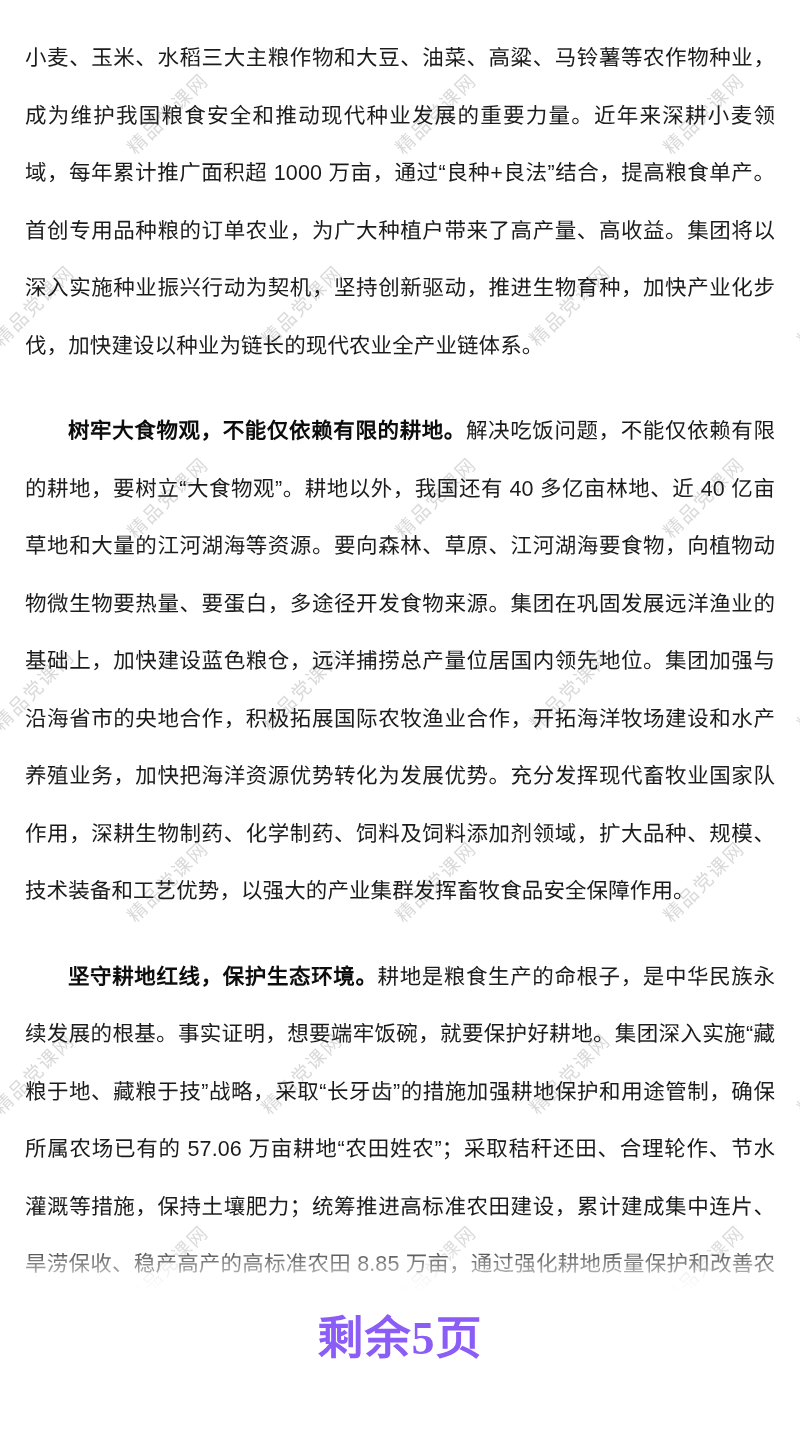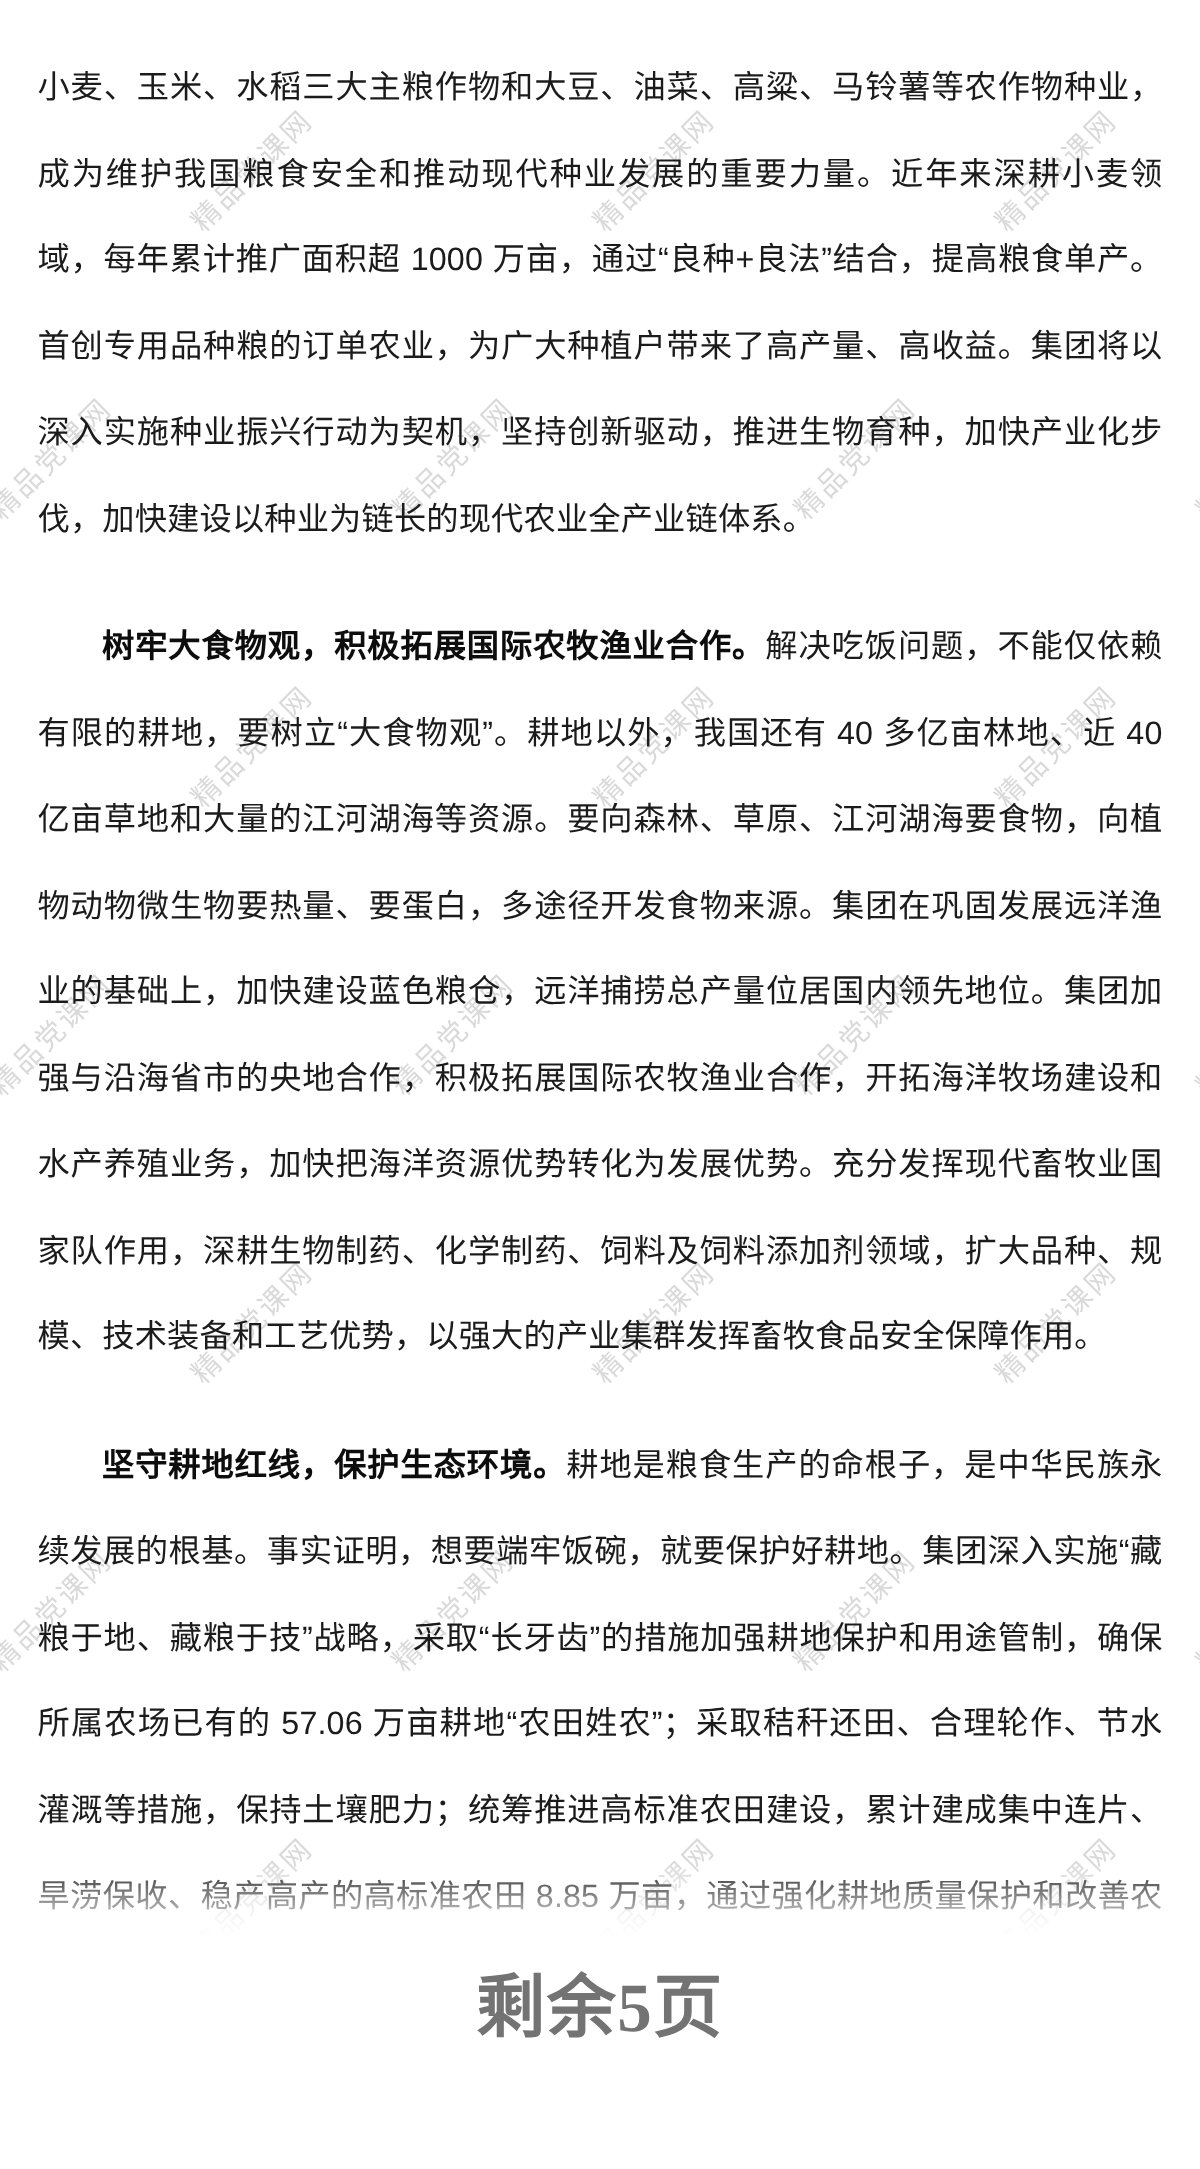--- a/index.html
+++ b/index.html
@@ -102,21 +102,21 @@
     padding-top: 18px;
     box-sizing: border-box;
   }
   .paywall-inner {
     display: flex;
     align-items: baseline;
     gap: 34px;
     font-family: "Liberation Serif", "DejaVu Serif", serif;
     font-weight: 700;
     font-size: 46px;
-    color: #737373;
+    color: #8b5cf6;
     letter-spacing: 1px;
     line-height: 1.1;
   }
   .paywall-inner span {
     white-space: nowrap;
   }
 </style>
 </head>
 <body>
 
@@ -153,21 +153,21 @@
       <div class="wm" style="left: 790px; top: 1484px; color: rgb(216, 216, 216);">精品党课网</div>
     </div>
 
   <div class="doc-body">
 
     <p class="para para-first">
       <span>小麦、玉米、水稻三大主粮作物和大豆、油菜、高粱、马铃薯等农作物种业，成为维护我国粮食安全和推动现代种业发展的重要力量。近年来深耕小麦领域，每年累计推广面积超 1000 万亩，通过“良种+良法”结合，提高粮食单产。首创专用品种粮的订单农业，为广大种植户带来了高产量、高收益。集团将以深入实施种业振兴行动为契机，坚持创新驱动，推进生物育种，加快产业化步伐，加快建设以种业为链长的现代农业全产业链体系。</span>
     </p>
 
     <p class="para indent para-gap">
-      <span class="bold-lead">树牢大食物观，积极拓展国际农牧渔业合作。</span><span>解决吃饭问题，不能仅依赖有限的耕地，要树立“大食物观”。耕地以外，我国还有 40 多亿亩林地、近 40 亿亩草地和大量的江河湖海等资源。要向森林、草原、江河湖海要食物，向植物动物微生物要热量、要蛋白，多途径开发食物来源。集团在巩固发展远洋渔业的基础上，加快建设蓝色粮仓，远洋捕捞总产量位居国内领先地位。集团加强与沿海省市的央地合作，积极拓展国际农牧渔业合作，开拓海洋牧场建设和水产养殖业务，加快把海洋资源优势转化为发展优势。充分发挥现代畜牧业国家队作用，深耕生物制药、化学制药、饲料及饲料添加剂领域，扩大品种、规模、技术装备和工艺优势，以强大的产业集群发挥畜牧食品安全保障作用。</span>
+      <span class="bold-lead">树牢大食物观，不能仅依赖有限的耕地。</span><span>解决吃饭问题，不能仅依赖有限的耕地，要树立“大食物观”。耕地以外，我国还有 40 多亿亩林地、近 40 亿亩草地和大量的江河湖海等资源。要向森林、草原、江河湖海要食物，向植物动物微生物要热量、要蛋白，多途径开发食物来源。集团在巩固发展远洋渔业的基础上，加快建设蓝色粮仓，远洋捕捞总产量位居国内领先地位。集团加强与沿海省市的央地合作，积极拓展国际农牧渔业合作，开拓海洋牧场建设和水产养殖业务，加快把海洋资源优势转化为发展优势。充分发挥现代畜牧业国家队作用，深耕生物制药、化学制药、饲料及饲料添加剂领域，扩大品种、规模、技术装备和工艺优势，以强大的产业集群发挥畜牧食品安全保障作用。</span>
     </p>
 
     <p class="para indent para-gap">
       <span class="bold-lead">坚守耕地红线，保护生态环境。</span><span>耕地是粮食生产的命根子，是中华民族永续发展的根基。事实证明，想要端牢饭碗，就要保护好耕地。集团深入实施“藏粮于地、藏粮于技”战略，采取“长牙齿”的措施加强耕地保护和用途管制，确保所属农场已有的 57.06 万亩耕地“农田姓农”；采取秸秆还田、合理轮作、节水灌溉等措施，保持土壤肥力；统筹推进高标准农田建设，累计建成集中连片、旱涝保收、稳产高产的高标准农田 8.85 万亩，通过强化耕地质量保护和改善农业生产条件，切实巩固提高粮食生产能力；推广全程机械化作业，农作物耕种收综合机械化率稳定在 99%以上，以实际行动，坚决扛起扛牢耕地保护政治责任，坚决守住守牢耕地保护红线。农业是个生态产业，必须把生态环境保护作为农业可持续发展的</span>
     </p>
 
   </div>
 
   <div class="fade-mask"></div>
 

